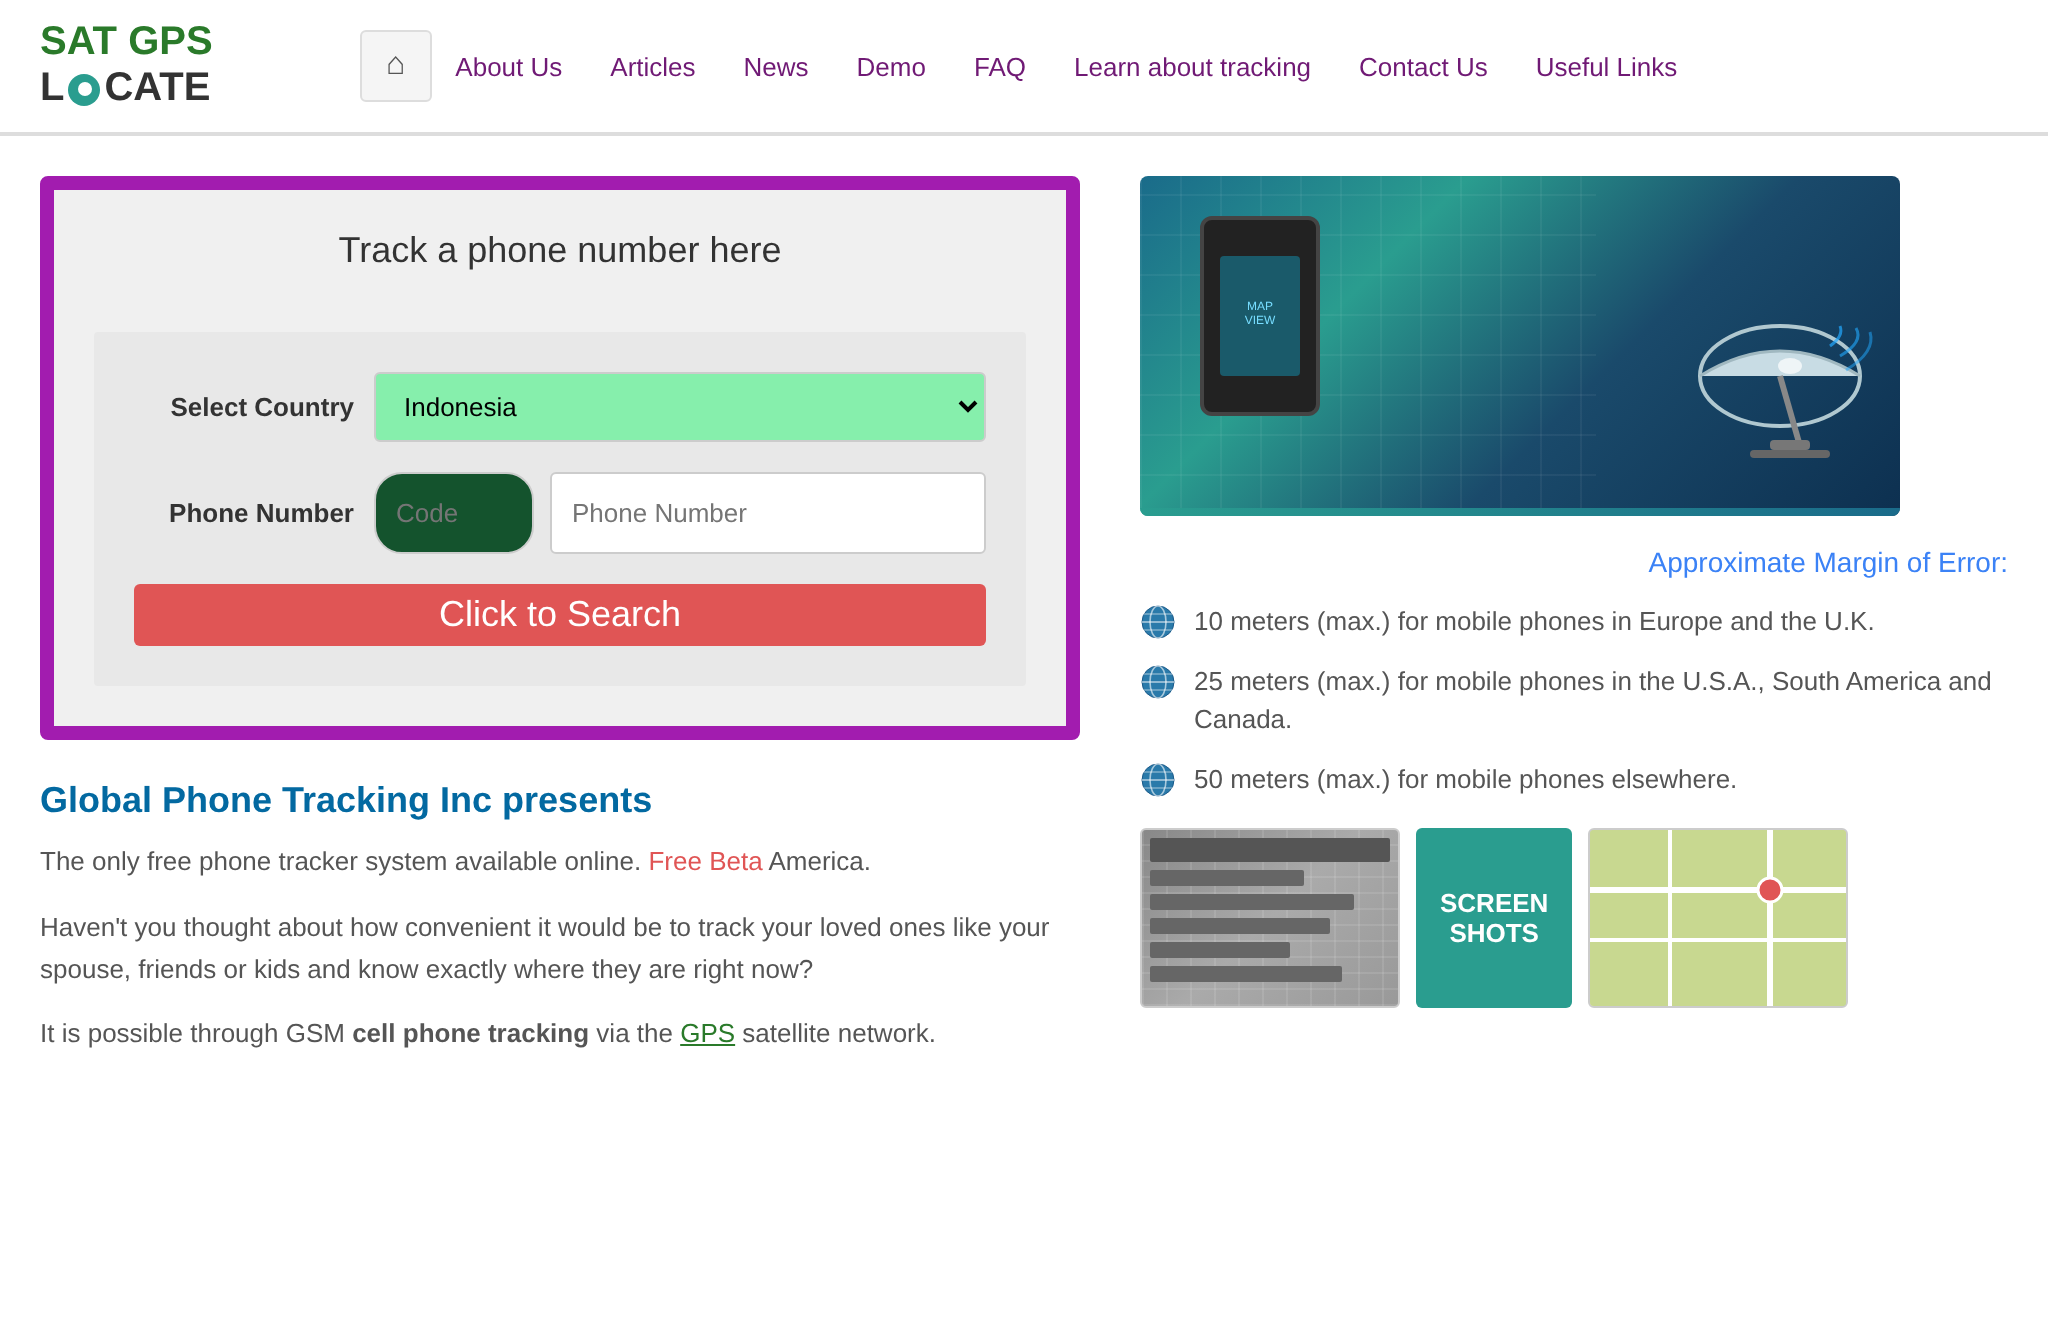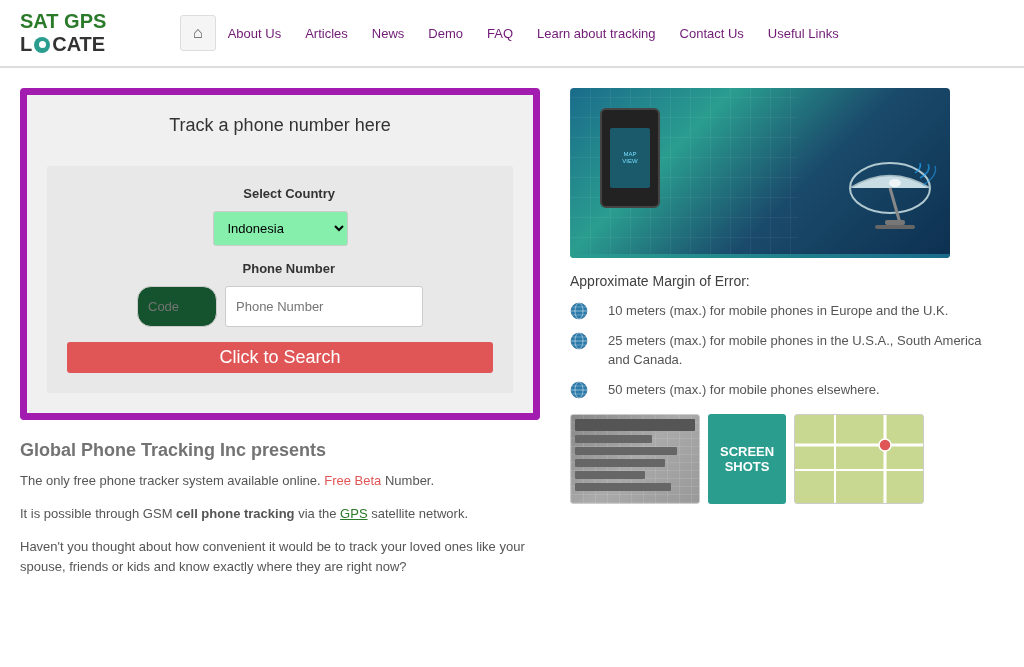--- a/index.html
+++ b/index.html
@@ -77,21 +77,20 @@
     .form-area {
       background: #e8e8e8;
       padding: 20px;
       border-radius: 2px;
     }
     .form-row {
       display: flex;
       align-items: center;
       margin-bottom: 15px;
       gap: 10px;
-      flex-direction: column;
     }
     .form-label {
       font-weight: bold;
       font-size: 13px;
       width: 110px;
       text-align: right;
       flex-shrink: 0;
     }
     .country-select {
       flex: 1;
@@ -136,21 +135,21 @@
       font-size: 18px;
       cursor: pointer;
       margin-top: 5px;
       font-weight: normal;
     }
 
     
     .info-title {
       font-size: 18px;
       font-weight: bold;
-      color: #737373;
+      color: #0369a1;
       margin-bottom: 10px;
     }
     .info-text {
       font-size: 13px;
       color: #555;
       line-height: 1.6;
       margin-bottom: 12px;
     }
     .free-beta { color: #e05555; }
     .bold-text { font-weight: bold; }
@@ -215,27 +214,28 @@
     .dish-shape {
       position: absolute;
       right: 10px;
       bottom: 10px;
       width: 100px;
       height: 90px;
     }
 
     .margin-title {
       font-size: 14px;
-      color: #404040;
+      color: #3b82f6;
       margin-bottom: 12px;
+      text-align: right;
     }
     .margin-item {
       display: flex;
       align-items: flex-start;
-      gap: 20px;
+      gap: 9px;
       margin-bottom: 10px;
       font-size: 13px;
       color: #555;
       line-height: 1.5;
     }
     .globe-icon {
       width: 18px;
       height: 18px;
       flex-shrink: 0;
       margin-top: 1px;
@@ -354,26 +354,26 @@
 
         <button class="search-btn">Click to Search</button>
       </div>
     </div>
 
     <div class="info-section">
       <div class="info-title">Global Phone Tracking Inc presents</div>
       <p class="info-text">
         <span>The only free phone tracker system available online.</span>
         <span class="free-beta">Free Beta</span>
-        <span> Number.</span>
+        <span> America.</span>
       </p>
+      <p class="info-text">Haven't you thought about how convenient it would be to track your loved ones like your spouse, friends or kids and know exactly where they are right now?</p>
       <p class="info-text">
         <span>It is possible through GSM </span><span class="bold-text">cell phone tracking</span><span> via the </span><span class="gps-text">GPS</span><span> satellite network.</span>
       </p>
-      <p class="info-text">Haven't you thought about how convenient it would be to track your loved ones like your spouse, friends or kids and know exactly where they are right now?</p>
     </div>
 
   </div>
 
   <div class="right-column">
 
     <div class="hero-image">
       <div class="hero-image-inner">
         <div class="map-overlay"></div>
 

